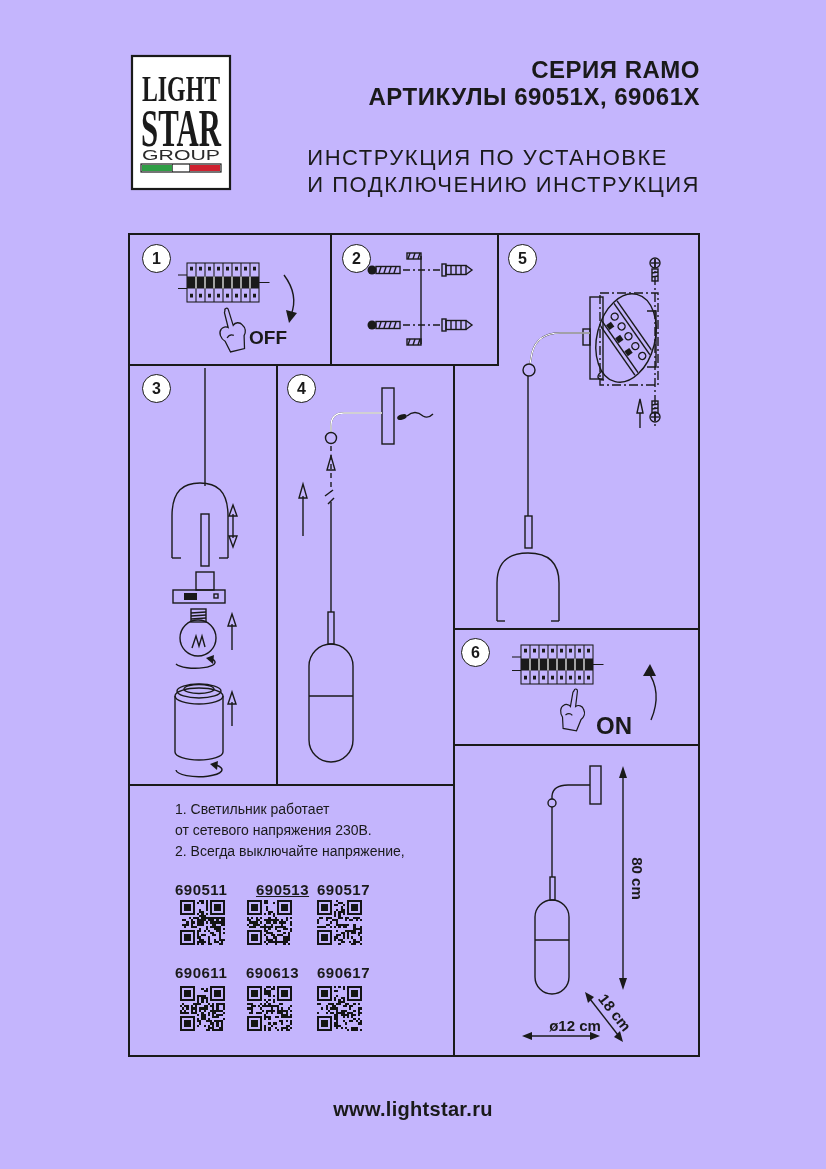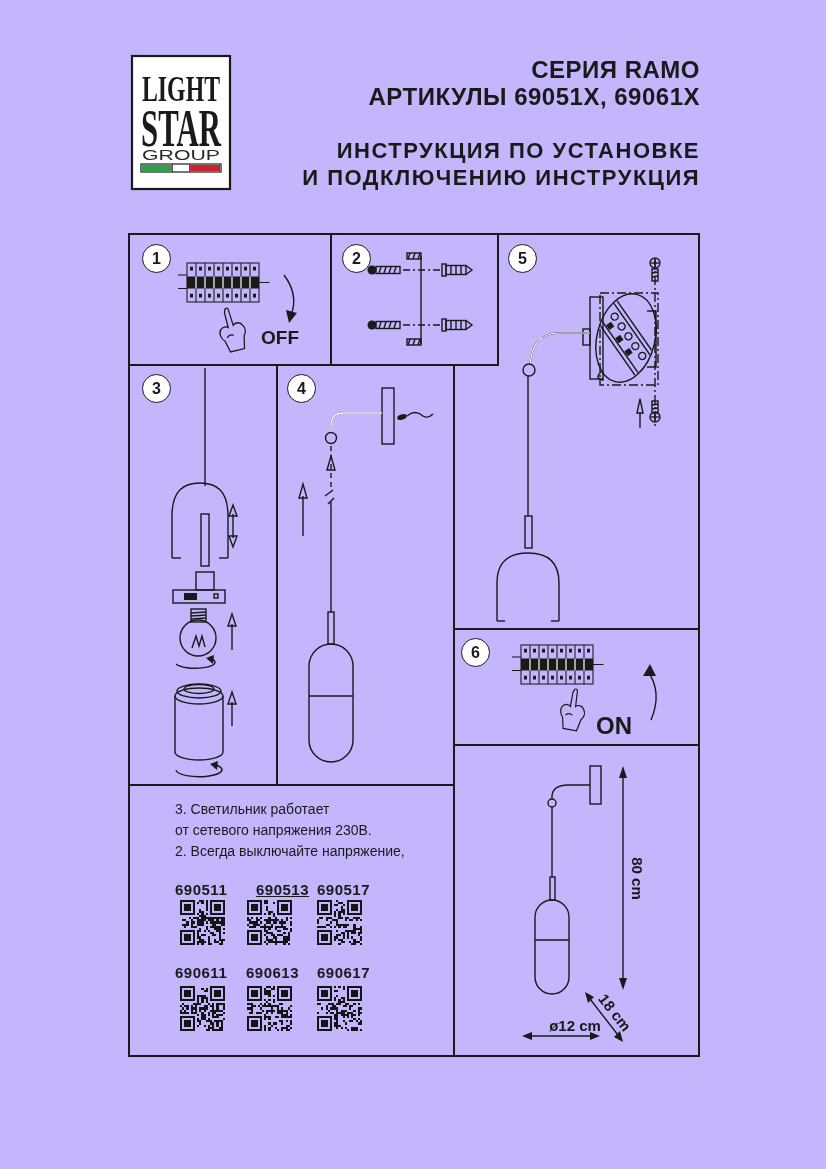--- a/index.html
+++ b/index.html
@@ -3,21 +3,21 @@
 <meta charset="utf-8">
 <style>
   html,body{margin:0;padding:0;background:#fff;}
   .sheet{position:relative;width:826px;height:1169px;background:#c4b5fd;overflow:hidden;
          font-family:"Liberation Sans",sans-serif;color:#1a1a1a;}
   .ln{position:absolute;background:#1a1a1a;}
   .numc{position:absolute;width:27px;height:27px;border:1.7px solid #1a1a1a;border-radius:50%;
         display:flex;align-items:center;justify-content:center;font-weight:bold;font-size:16px;background:#fff;}
   .hdr1{position:absolute;right:126px;top:56px;text-align:right;font-weight:bold;
         font-size:24px;line-height:27px;letter-spacing:0.5px;}
-  .hdr2{position:absolute;right:126px;top:137px;text-align:right;font-weight:bold;
+  .hdr2{position:absolute;right:126px;top:144px;text-align:left;font-weight:normal;
         font-size:22px;line-height:27px;letter-spacing:1.5px;}
   .notes{position:absolute;left:175px;top:799px;font-size:14px;line-height:21px;font-weight:400;}
   .artlbl{position:absolute;font-weight:bold;font-size:15px;letter-spacing:0.5px;}
   .qr{position:absolute;width:45px;height:45px;}
   .switchlbl{position:absolute;font-weight:bold;font-size:19px;}
   .dimlbl{position:absolute;font-weight:bold;font-size:15px;text-align:center;}
   .footer{position:absolute;left:0;top:1098px;width:826px;text-align:center;
           font-weight:bold;font-size:20px;letter-spacing:0.3px;}
   svg{position:absolute;overflow:visible;}
   svg .k{stroke:#1a1a1a;fill:none;stroke-width:1.4;}
@@ -134,21 +134,21 @@
   <div class="numc" style="left:142px;top:374px;">3</div>
   <div class="numc" style="left:287px;top:374px;">4</div>
   <div class="numc" style="left:461px;top:638px;">6</div>
 
   <svg style="left:150px;top:243px;" width="170" height="118" viewBox="0 0 170 118">
     <use href="#breaker" transform="translate(28,17) scale(0.75)"></use>
     <use href="#hand" transform="translate(66,62) scale(0.9) rotate(-14 22 26)"></use>
     <path class="k" d="M134,32 Q149,52 141,72" stroke-width="1.6"></path>
     <polygon class="kf" points="136,67 147,70 139,80"></polygon>
   </svg>
-  <div class="switchlbl" style="left:249px;top:327px;margin-left:12px;">OFF</div>
+  <div class="switchlbl" style="left:249px;top:327px;">OFF</div>
 
   <svg style="left:336px;top:240px;" width="158" height="118" viewBox="0 0 158 118">
     <use href="#screwset"></use>
     <use href="#screwset" transform="translate(0,55)"></use>
     <line class="k" x1="85" y1="16" x2="85" y2="104" stroke-width="1.6"></line>
     <rect class="k" x="71" y="13" width="14" height="6"></rect>
     <line class="k" x1="74" y1="13" x2="72" y2="19"></line>
       <line class="k" x1="79" y1="13" x2="77" y2="19"></line>
       <line class="k" x1="84" y1="13" x2="82" y2="19"></line>
     <rect class="k" x="71" y="99" width="14" height="6"></rect>
@@ -264,21 +264,21 @@
 
   <svg style="left:454px;top:630px;" width="246" height="114" viewBox="0 0 246 114">
     <use href="#breaker" transform="translate(58,12) scale(0.75)"></use>
     <use href="#hand" transform="translate(104,58) scale(0.85) rotate(10 22 26)"></use>
     <path class="k" d="M197,90 Q209,62 193,40" stroke-width="1.6"></path>
     <polygon class="kf" points="189,46 196,34 202,46"></polygon>
   </svg>
   <div class="switchlbl" style="left:596px;top:712px;font-size:24px;">ON</div>
 
   <div class="notes">
-    <div>3. Светильник работает</div>
+    <div>1. Светильник работает</div>
     <div>от сетевого напряжения 230В.</div>
     <div>2. Всегда выключайте напряжение,</div>
   </div>
 
   <div class="artlbl" style="left:175px;top:881px;">690511</div>
   <div class="artlbl" style="left:256px;top:881px;text-decoration:underline;">690513</div>
   <div class="artlbl" style="left:317px;top:881px;text-align:right;">690517</div>
   <div class="qr" style="left:180px;top:900px;">
       <svg width="100%" height="100%" viewBox="0 0 42 42" shape-rendering="crispEdges">
         <rect x="0" y="0" width="2" height="2" fill="#141414"></rect>
@@ -1617,14 +1617,15 @@
     <polygon class="kf" points="131,246 140,251 134,257"></polygon>
     <polygon class="kf" points="169,296 160,291 166,285"></polygon>
     <line class="k" x1="76" y1="290" x2="138" y2="290" stroke-width="1.1"></line>
     <polygon class="kf" points="78,286 78,294 68,290"></polygon>
     <polygon class="kf" points="136,286 136,294 146,290"></polygon>
   </svg>
   <div class="dimlbl" style="left:614px;top:870px;width:46px;transform:rotate(90deg);">80 cm</div>
   <div class="dimlbl" style="left:590px;top:1004px;width:50px;transform:rotate(52deg);">18 cm</div>
   <div class="dimlbl" style="left:532px;top:1017px;width:60px;margin-left:13px;">ø12 cm</div>
 
+  <div class="footer">www.lightstar.ru</div>
 
 </div>
 
 </body></html>

